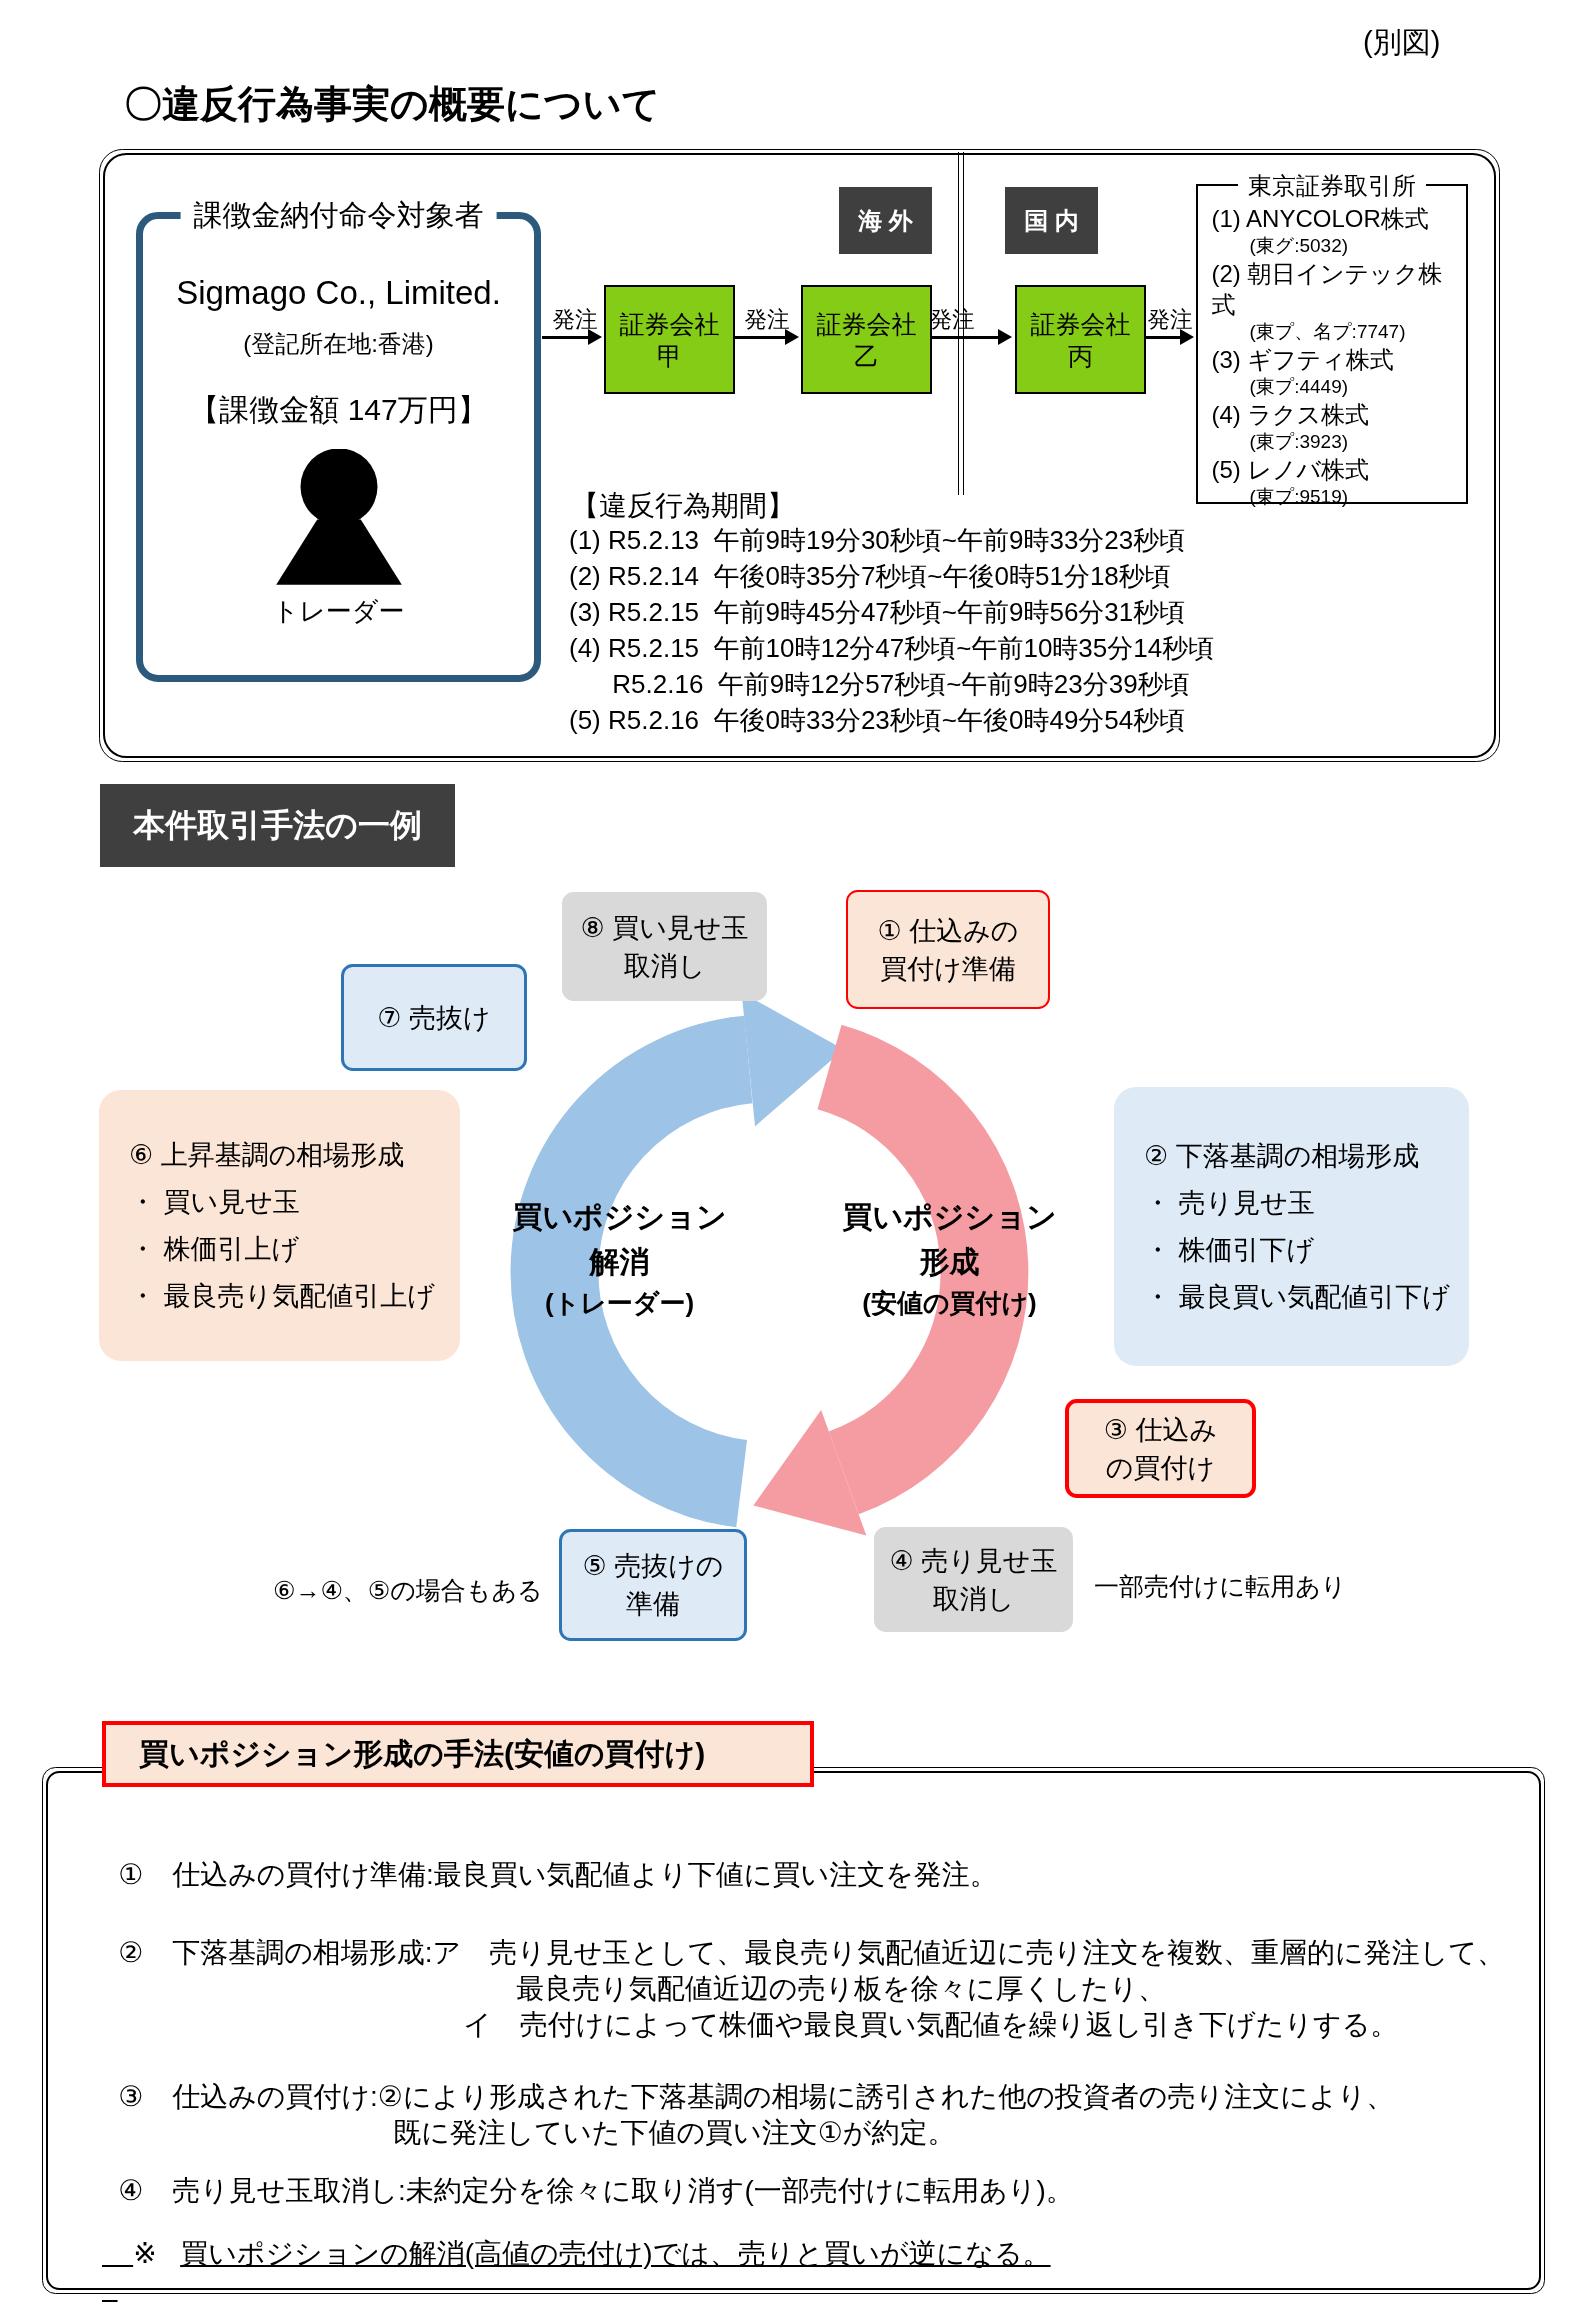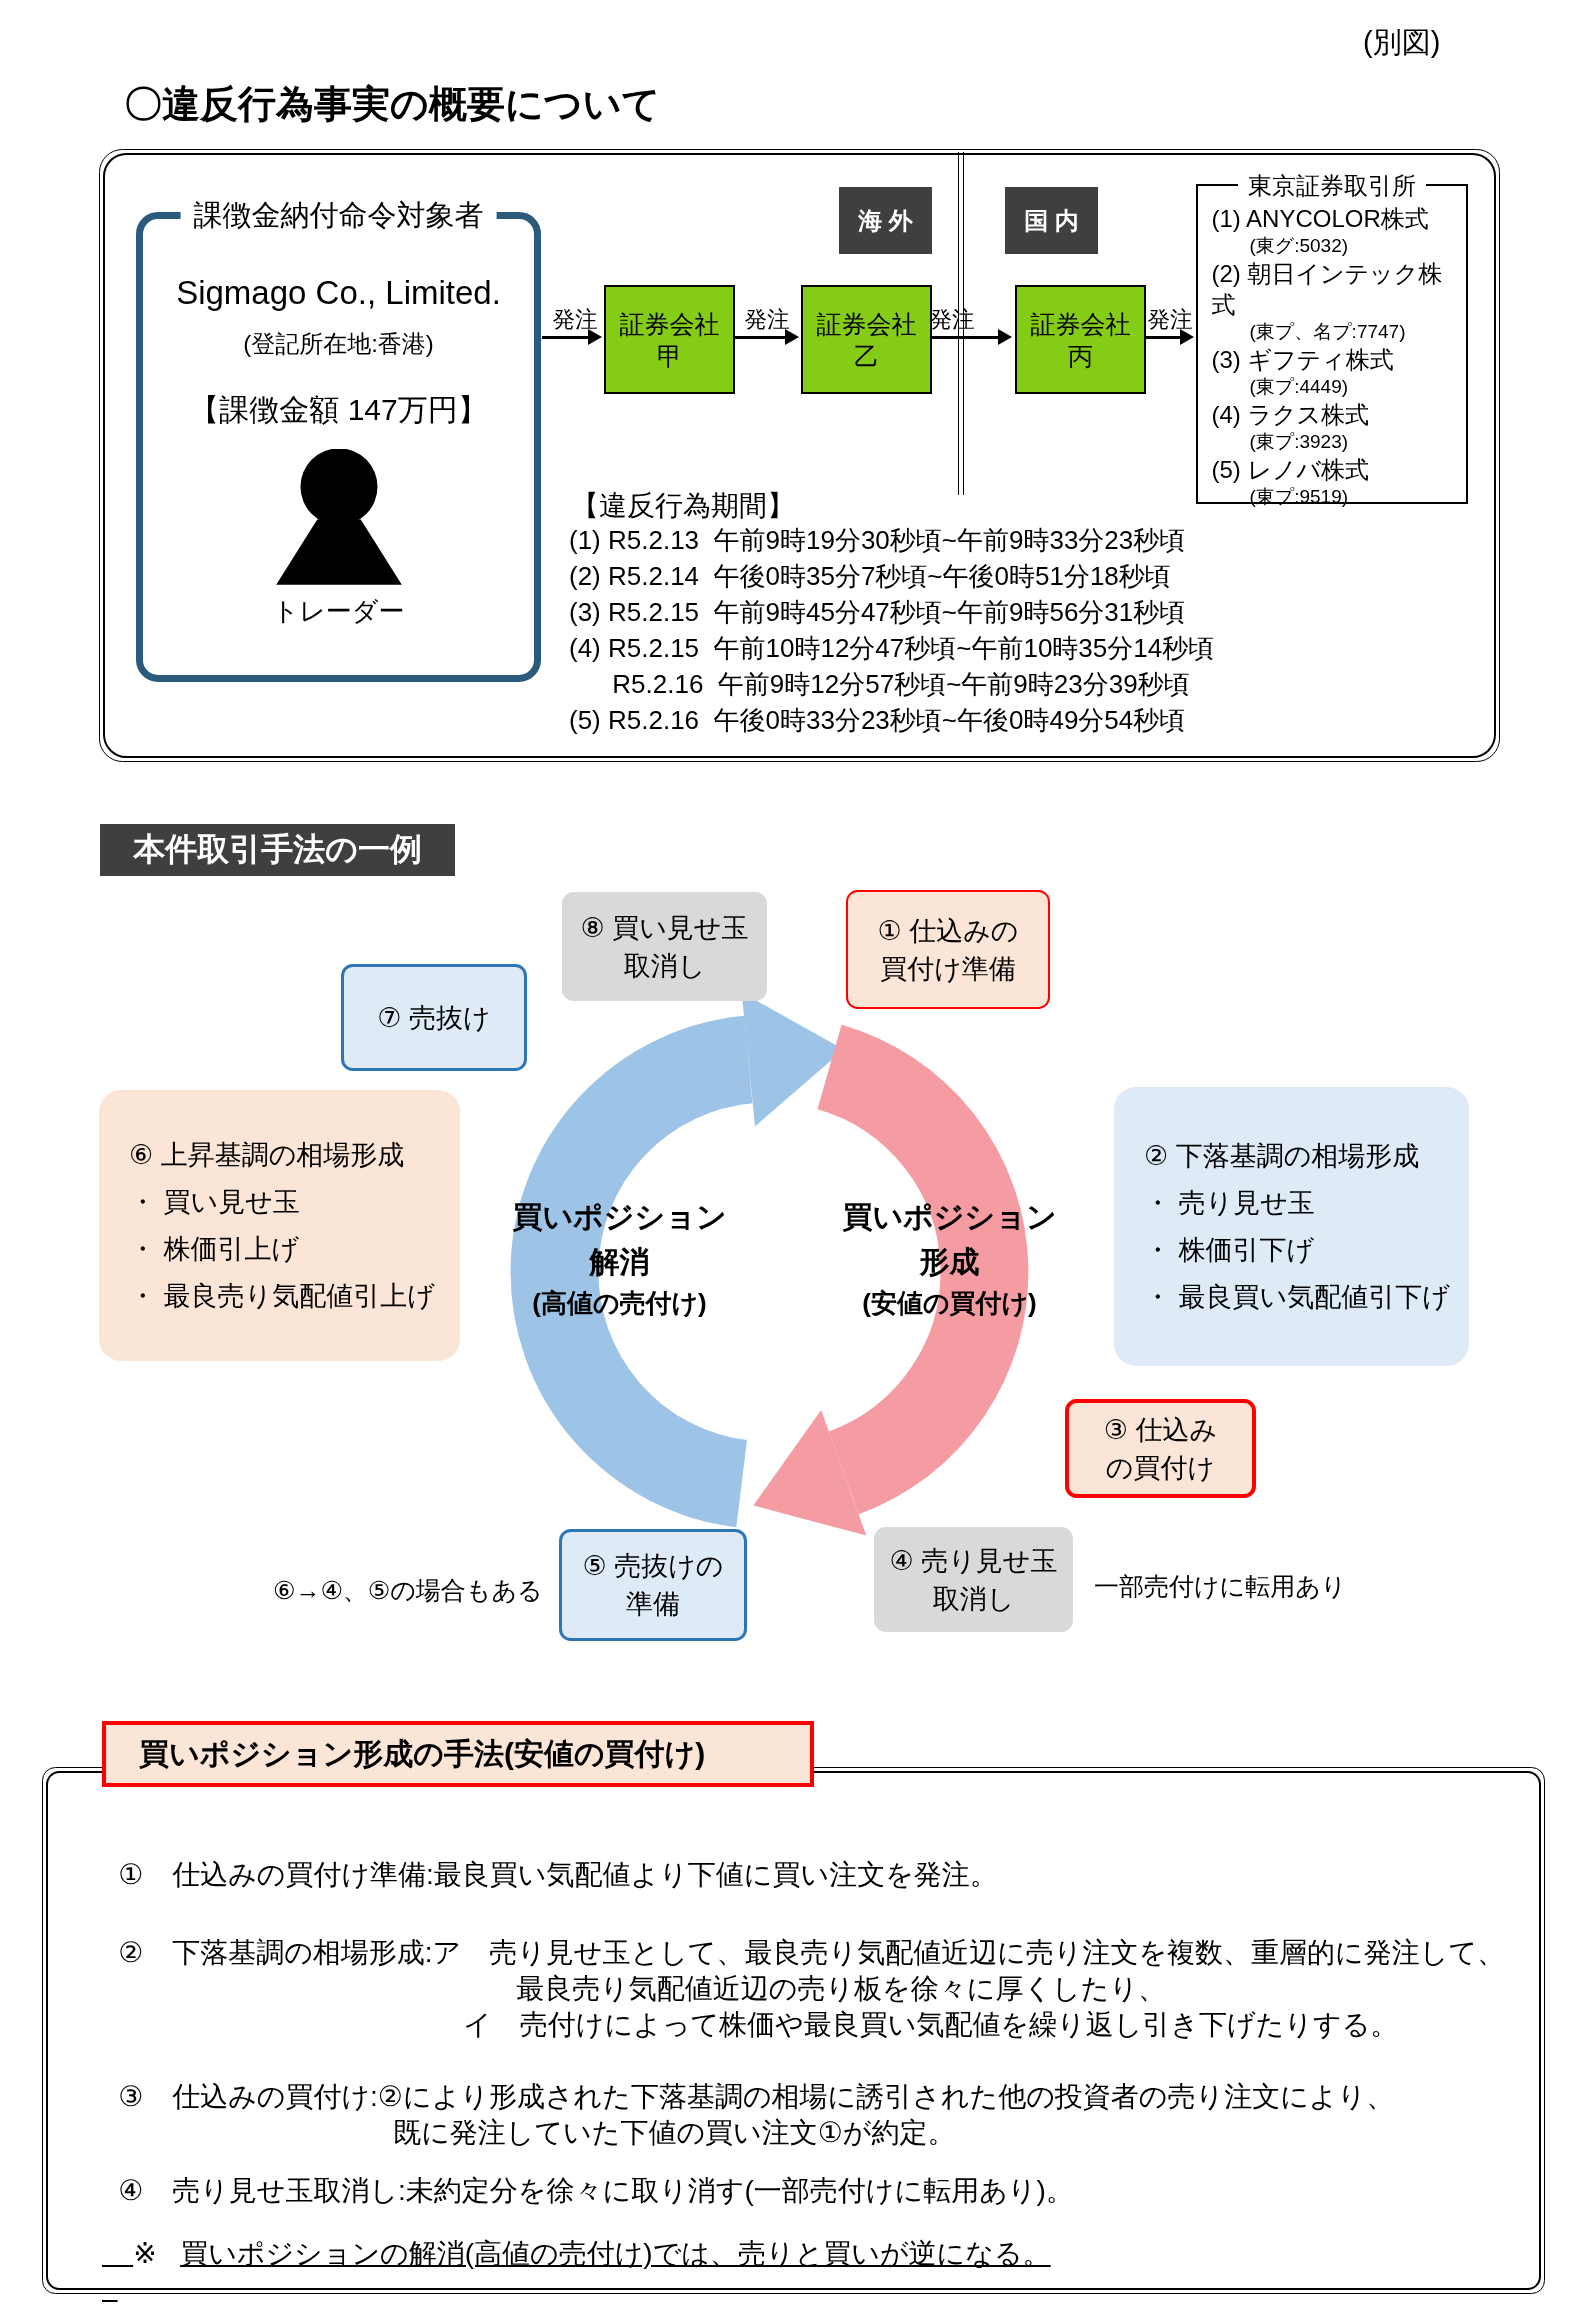--- a/index.html
+++ b/index.html
@@ -119,33 +119,33 @@
   </div>
 
   <div class="abs" style="left:571px;top:487px;font-size:28px;">【違反行為期間】</div>
   <div class="abs period-line pre" style="left:569px;top:525px;">(1) R5.2.13  午前9時19分30秒頃~午前9時33分23秒頃</div>
   <div class="abs period-line pre" style="left:569px;top:561px;">(2) R5.2.14  午後0時35分7秒頃~午後0時51分18秒頃</div>
   <div class="abs period-line pre" style="left:569px;top:597px;">(3) R5.2.15  午前9時45分47秒頃~午前9時56分31秒頃</div>
   <div class="abs period-line pre" style="left:569px;top:633px;">(4) R5.2.15  午前10時12分47秒頃~午前10時35分14秒頃</div>
   <div class="abs period-line pre" style="left:569px;top:669px;">      R5.2.16  午前9時12分57秒頃~午前9時23分39秒頃</div>
   <div class="abs period-line pre" style="left:569px;top:705px;">(5) R5.2.16  午後0時33分23秒頃~午後0時49分54秒頃</div>
 
-  <div class="abs sec-head" style="left:100px;top:824px;width:355px;height:52px;">本件取引手法の一例</div>
+  <div class="abs sec-head" style="left:100px;top:784px;width:355px;height:83px;">本件取引手法の一例</div>
 
   <svg class="abs" style="left:468px;top:979px;" width="636" height="586" viewBox="0 0 760 700">
     <path d="M 327 603 A 255 255 0 0 1 335 96" fill="none" stroke="#9DC3E6" stroke-width="105"></path>
     <polygon points="327,16 343,176 449,84" fill="#9DC3E6"></polygon>
     <path d="M 432 105 A 255 255 0 0 1 449 590" fill="none" stroke="#F59CA3" stroke-width="105"></path>
     <polygon points="476,665 422,515 341,629" fill="#F59CA3"></polygon>
   </svg>
 
   <div class="abs ctr cyc-label" style="left:473px;top:1194px;width:293px;">
     <div>買いポジション</div>
     <div>解消</div>
-    <div class="paren">(高値の売付け)</div>
+    <div class="paren">(トレーダー)</div>
   </div>
   <div class="abs ctr cyc-label" style="left:803px;top:1194px;width:293px;">
     <div>買いポジション</div>
     <div>形成</div>
     <div class="paren">(安値の買付け)</div>
   </div>
 
   <div class="abs step" style="left:562px;top:892px;width:205px;height:109px;background:#D9D9D9;">
     <div>⑧ 買い見せ玉</div>
     <div>取消し</div>

